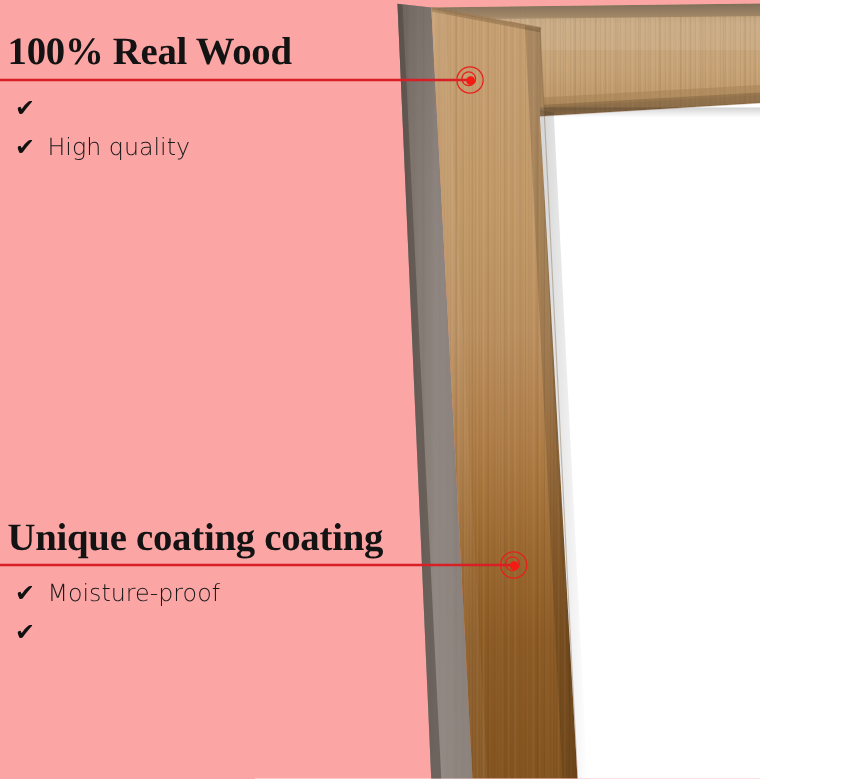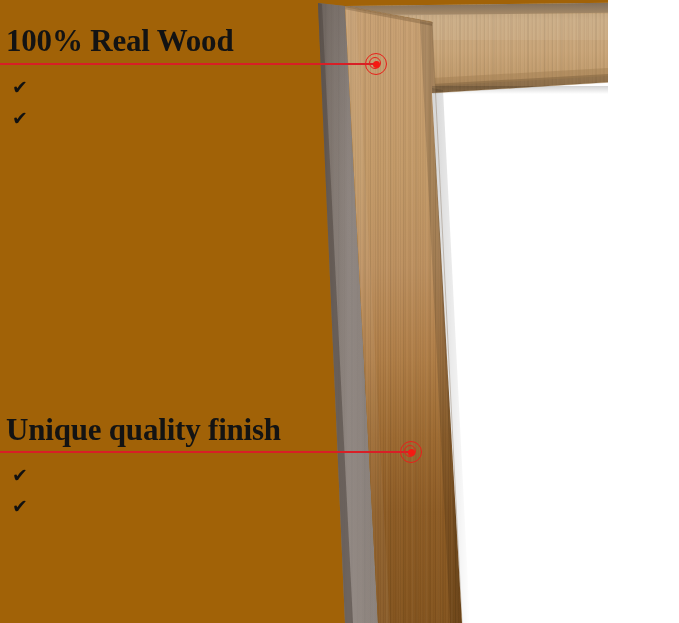--- a/index.html
+++ b/index.html
@@ -4,21 +4,21 @@
 <style>
   html, body {
     margin: 0;
     padding: 0;
     background: #ffffff;
   }
   #stage {
     position: relative;
     width: 608px;
     height: 623px;
-    background: #a16207;
+    background: #fca5a5;
     overflow: hidden;
     font-family: "Liberation Sans", sans-serif;
   }
 
   
   #photo {
     position: absolute;
     left: 0; top: 0;
     width: 679px; height: 623px;
   }
@@ -241,34 +241,36 @@
     <div class="callout-heading" style="position:absolute; left:6px; top:25px; font-size:31px;">100% Real Wood</div>
 
     <div class="rule-line" style="top:63px; width:379px;"></div>
 
     <ul class="bullet-list" style="top:76px; left:12px;">
       <li class="bullet-item" style="font-size:19px; height:31px;">
         <span class="check-icon">✔</span>
       </li>
       <li class="bullet-item" style="font-size:19px; height:31px;">
         <span class="check-icon">✔</span>
+        <span class="bullet-label">High quality</span>
       </li>
     </ul>
 
     <div class="marker" style="left:376px; top:64px;"></div>
   </div>
 
   <div class="callout" style="top:0;">
-    <div class="callout-heading" style="position:absolute; left:6px; top:414px; font-size:31px;">Unique quality finish</div>
+    <div class="callout-heading" style="position:absolute; left:6px; top:414px; font-size:31px;">Unique coating coating</div>
 
     <div class="rule-line" style="top:451px; width:412px;"></div>
 
     <ul class="bullet-list" style="top:464px; left:12px;">
       <li class="bullet-item" style="font-size:19px; height:31px;">
         <span class="check-icon">✔</span>
+        <span class="bullet-label">Moisture-proof</span>
       </li>
       <li class="bullet-item" style="font-size:19px; height:31px;">
         <span class="check-icon">✔</span>
       </li>
     </ul>
 
     <div class="marker" style="left:411px; top:452px;"></div>
   </div>
 
 </div>

